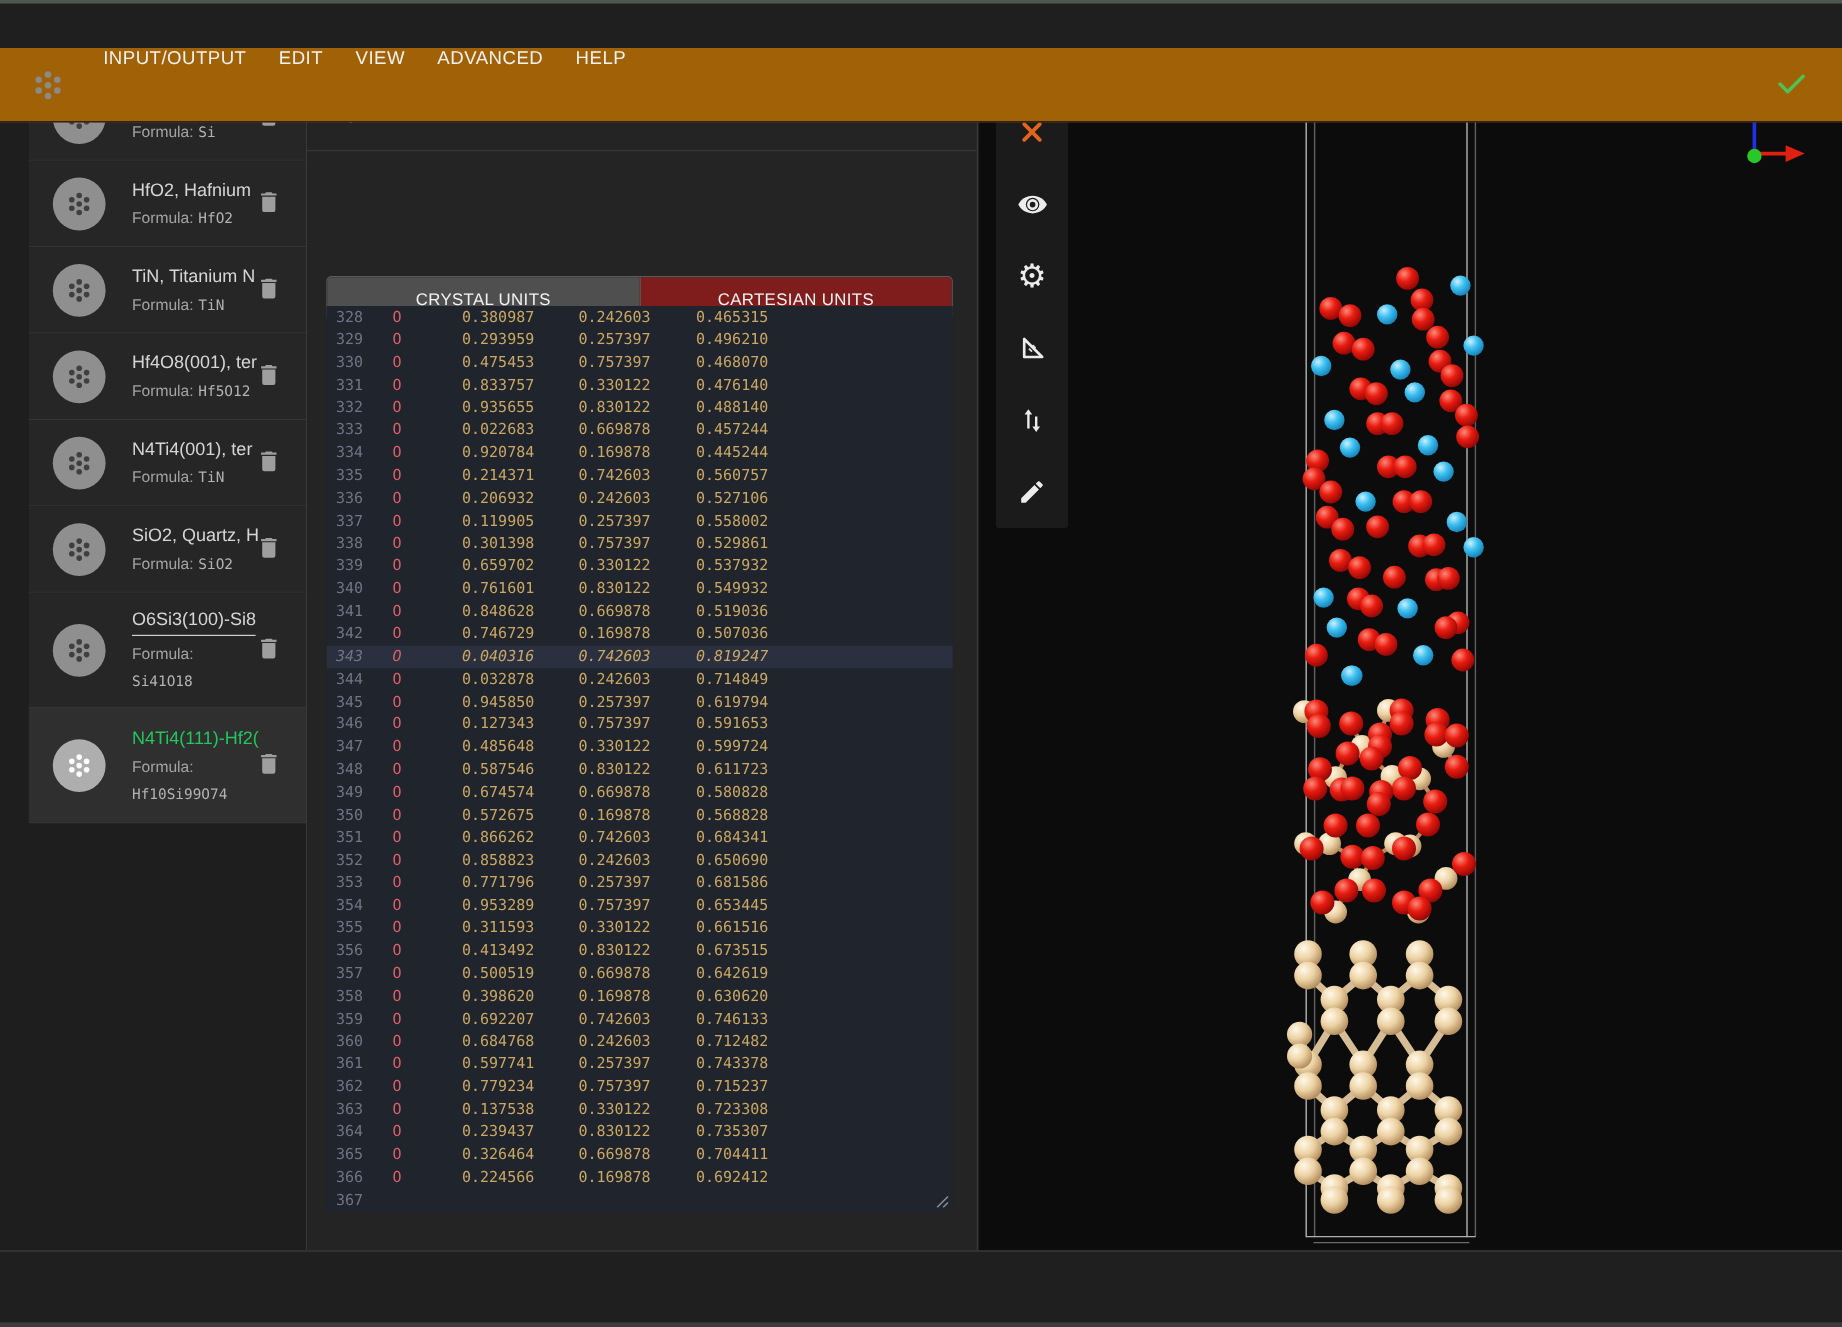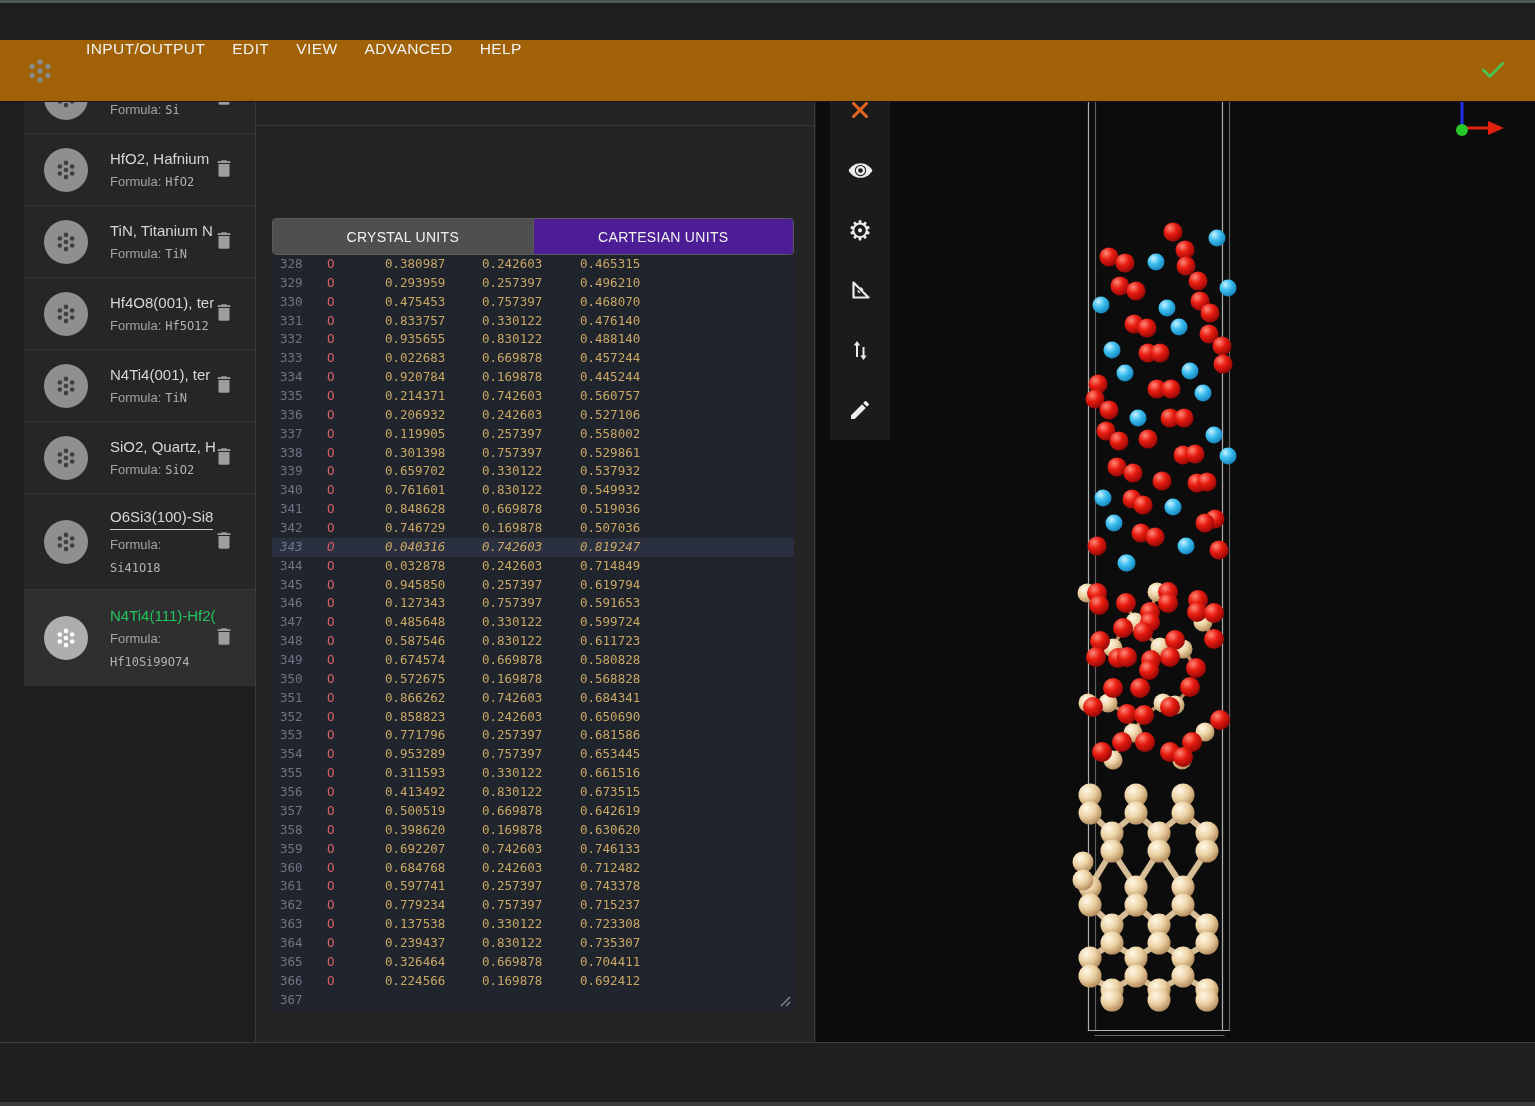--- a/index.html
+++ b/index.html
@@ -33,24 +33,24 @@
   .tall .fvalue{display:block;margin-left:0;margin-top:9px;}
   .trash{position:absolute;right:20px;top:50%;transform:translateY(-50%);background:none;border:none;padding:0;cursor:pointer;}
   
   .panel{position:absolute;left:256px;top:62px;width:559px;bottom:64px;background:#242424;
          border-right:1px solid #3a3a3a;box-sizing:border-box;}
   .sec{position:absolute;left:0;width:100%;}
   .sec1{top:0;height:63px;border-bottom:1px solid #383838;cursor:pointer;}
   .sec2{top:64px;height:82px;cursor:pointer;}
   .sec-label{position:absolute;left:20px;top:50%;transform:translateY(-50%);color:#e6e6e6;font-size:14px;}
   .chev{position:absolute;right:26px;top:50%;transform:translateY(-50%);}
-  .tabs{position:absolute;left:16px;top:156px;width:522px;height:37px;display:flex;
+  .tabs{position:absolute;left:16px;top:168px;width:522px;height:37px;display:flex;
         border:1px solid #5a5a5a;border-radius:4px;overflow:hidden;box-sizing:border-box;}
   .tab{flex:1;display:flex;align-items:center;justify-content:center;font-size:14px;letter-spacing:.3px;
-       color:#f2f2f2;background:#4c1d95;cursor:pointer;user-select:none;}
+       color:#f2f2f2;background:#7f1d1d;cursor:pointer;user-select:none;}
   .tab.selected{background:#4f4f4f;}
   .tab + .tab{border-left:1px solid #5a5a5a;}
   .editor{position:absolute;left:16px;top:193px;width:522px;height:755px;background:#20242c;
           font-family:"DejaVu Sans Mono",monospace;font-size:12.5px;overflow:hidden;cursor:text;}
   .row{display:flex;height:18.87px;line-height:18.87px;white-space:pre;}
   .row.active{background:#2a3040;font-style:italic;}
   .ln{width:55px;padding-left:8px;color:#6f7585;box-sizing:border-box;}
   .el{width:58px;color:#d96067;}
   .cc{color:#c9a765;}
   .w1{width:97px;} .w2{width:98px;}

